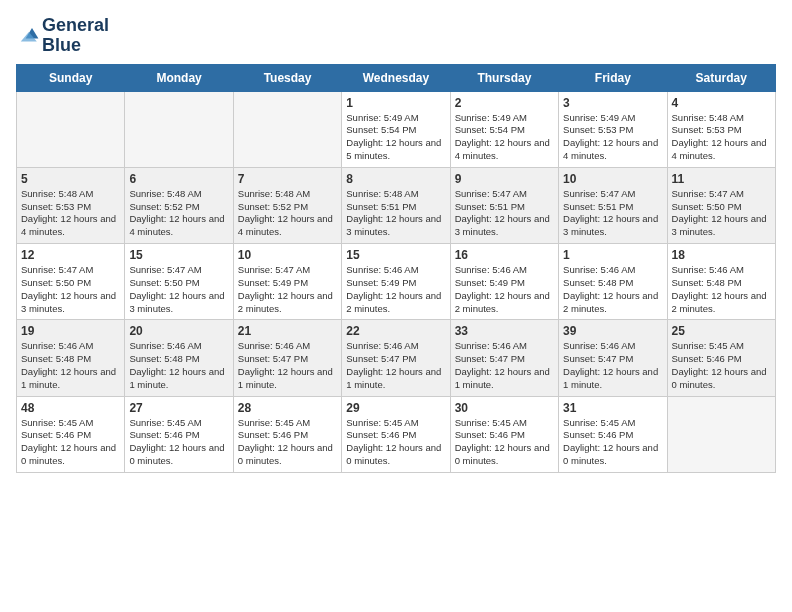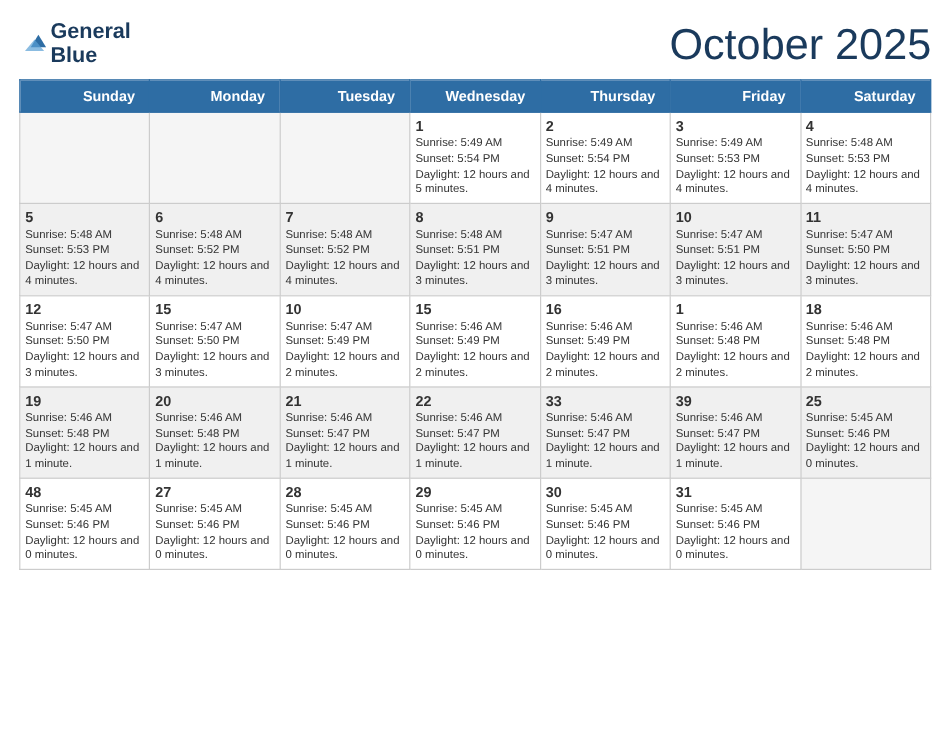--- a/index.html
+++ b/index.html
@@ -50,21 +50,21 @@
       width: 100%;
       border-collapse: collapse;
       border: 1px solid #ccc;
     }
     .calendar th {
       background: #2e6da4;
       color: #fff;
       font-size: 12px;
       font-weight: bold;
       padding: 6px 12px;
-      text-align: right;
+      text-align: center;
       border: 1px solid #2e6da4;
     }
     .calendar td {
       vertical-align: top;
       border: 1px solid #ccc;
       padding: 4px 4px;
       width: 108px;
       min-height: 80px;
       font-size: 10px;
       color: #333;
@@ -96,21 +96,20 @@
     <svg class="logo-icon" viewBox="0 0 30 30">
       <polygon points="20,5 28,18 12,18" fill="#2e6da4"></polygon>
       <polygon points="16,10 26,22 6,22" fill="#5a9fd4" opacity="0.7"></polygon>
     </svg>
     <div class="logo-text">
       <span>General</span>
       <span>Blue</span>
     </div>
   </div>
   <div class="title-block">
-    <div class="month-title">October 2025</div>
   </div>
 </div>
 
 <table class="calendar">
   <thead>
     <tr>
       <th>Sunday</th>
       <th>Monday</th>
       <th>Tuesday</th>
       <th>Wednesday</th>

